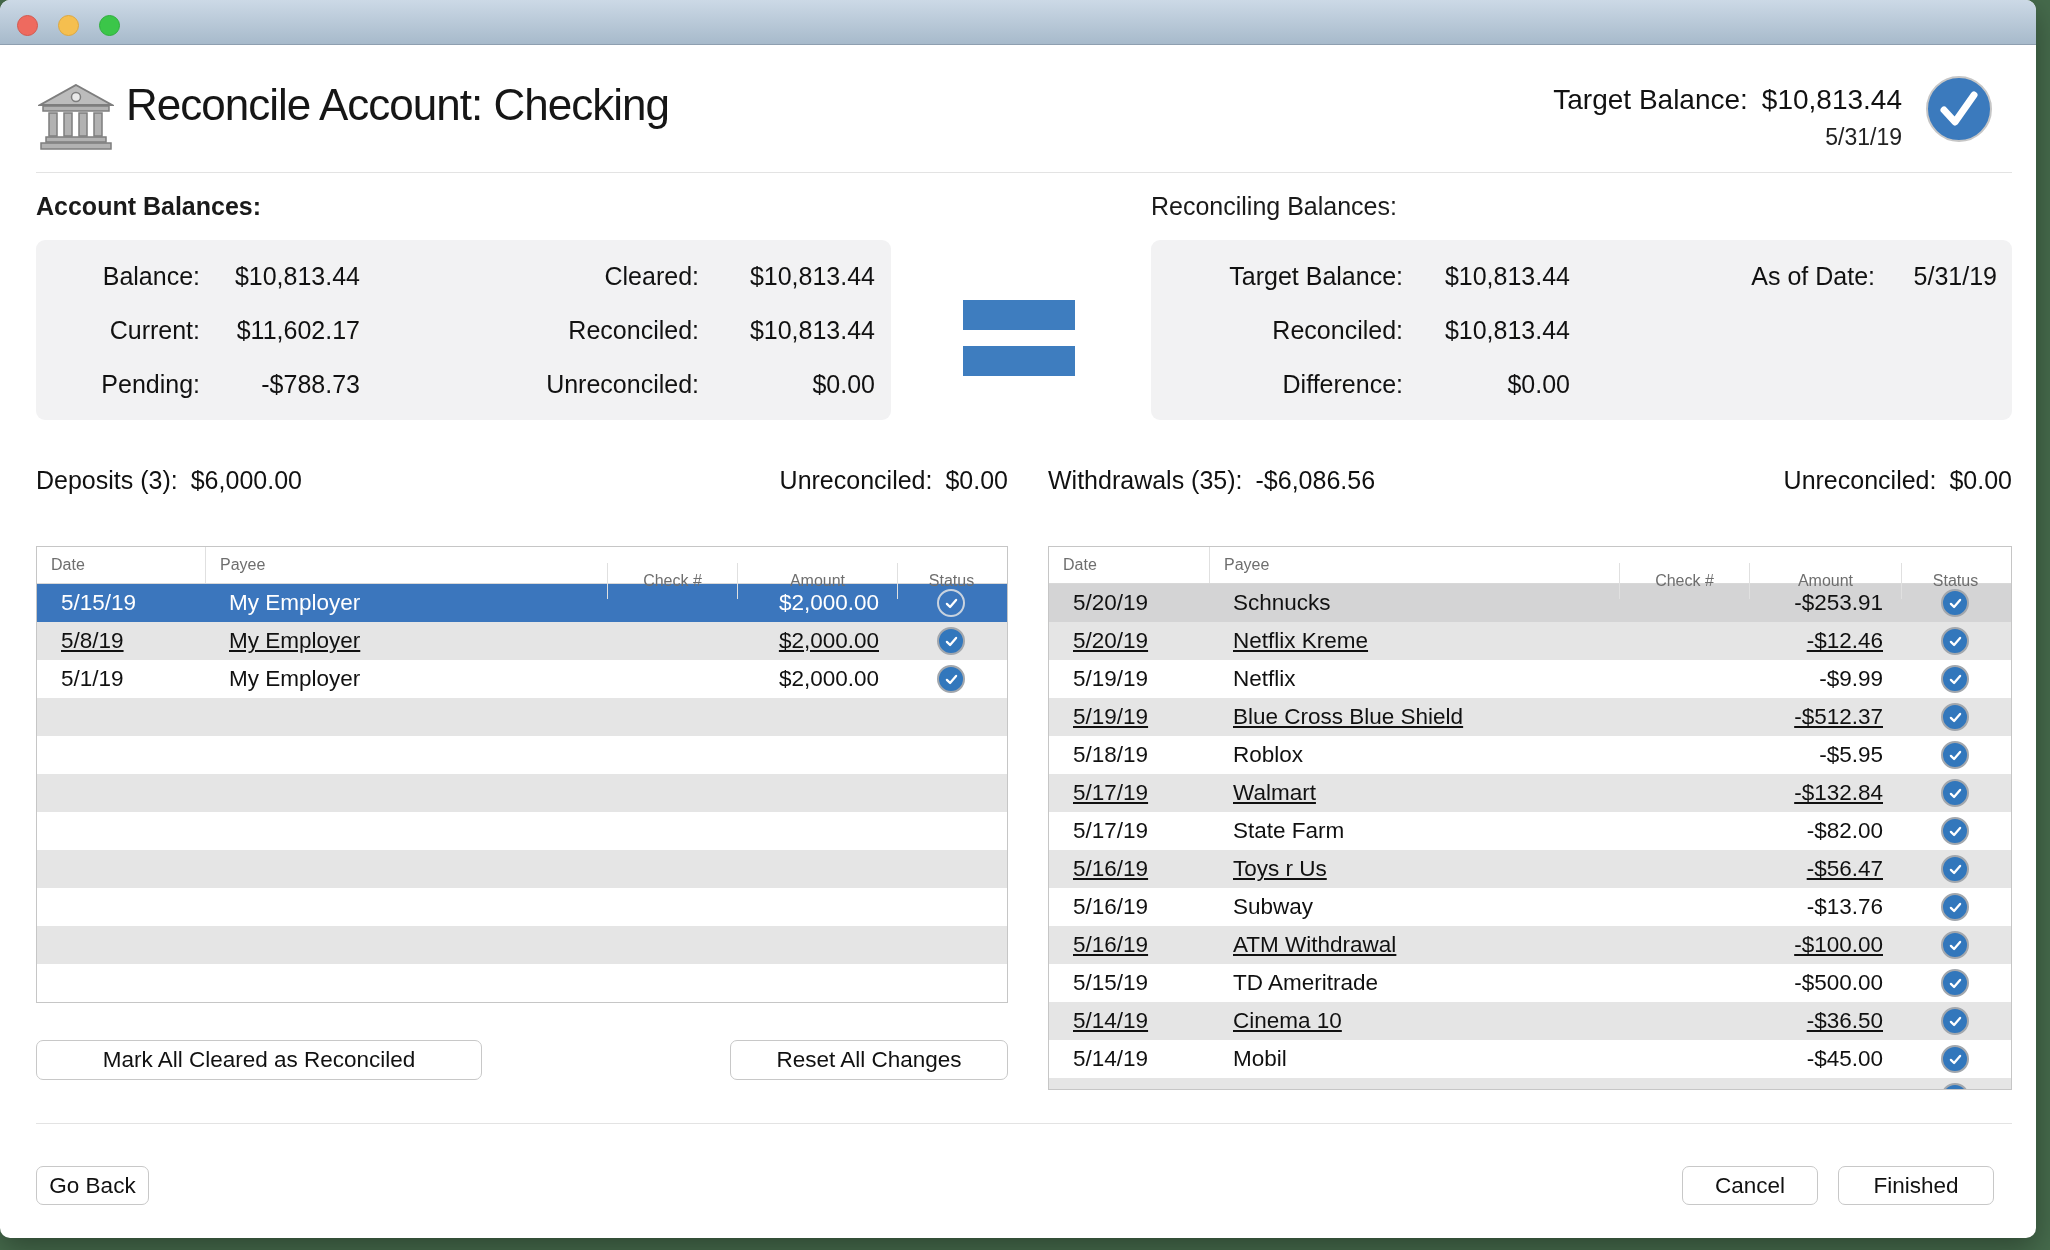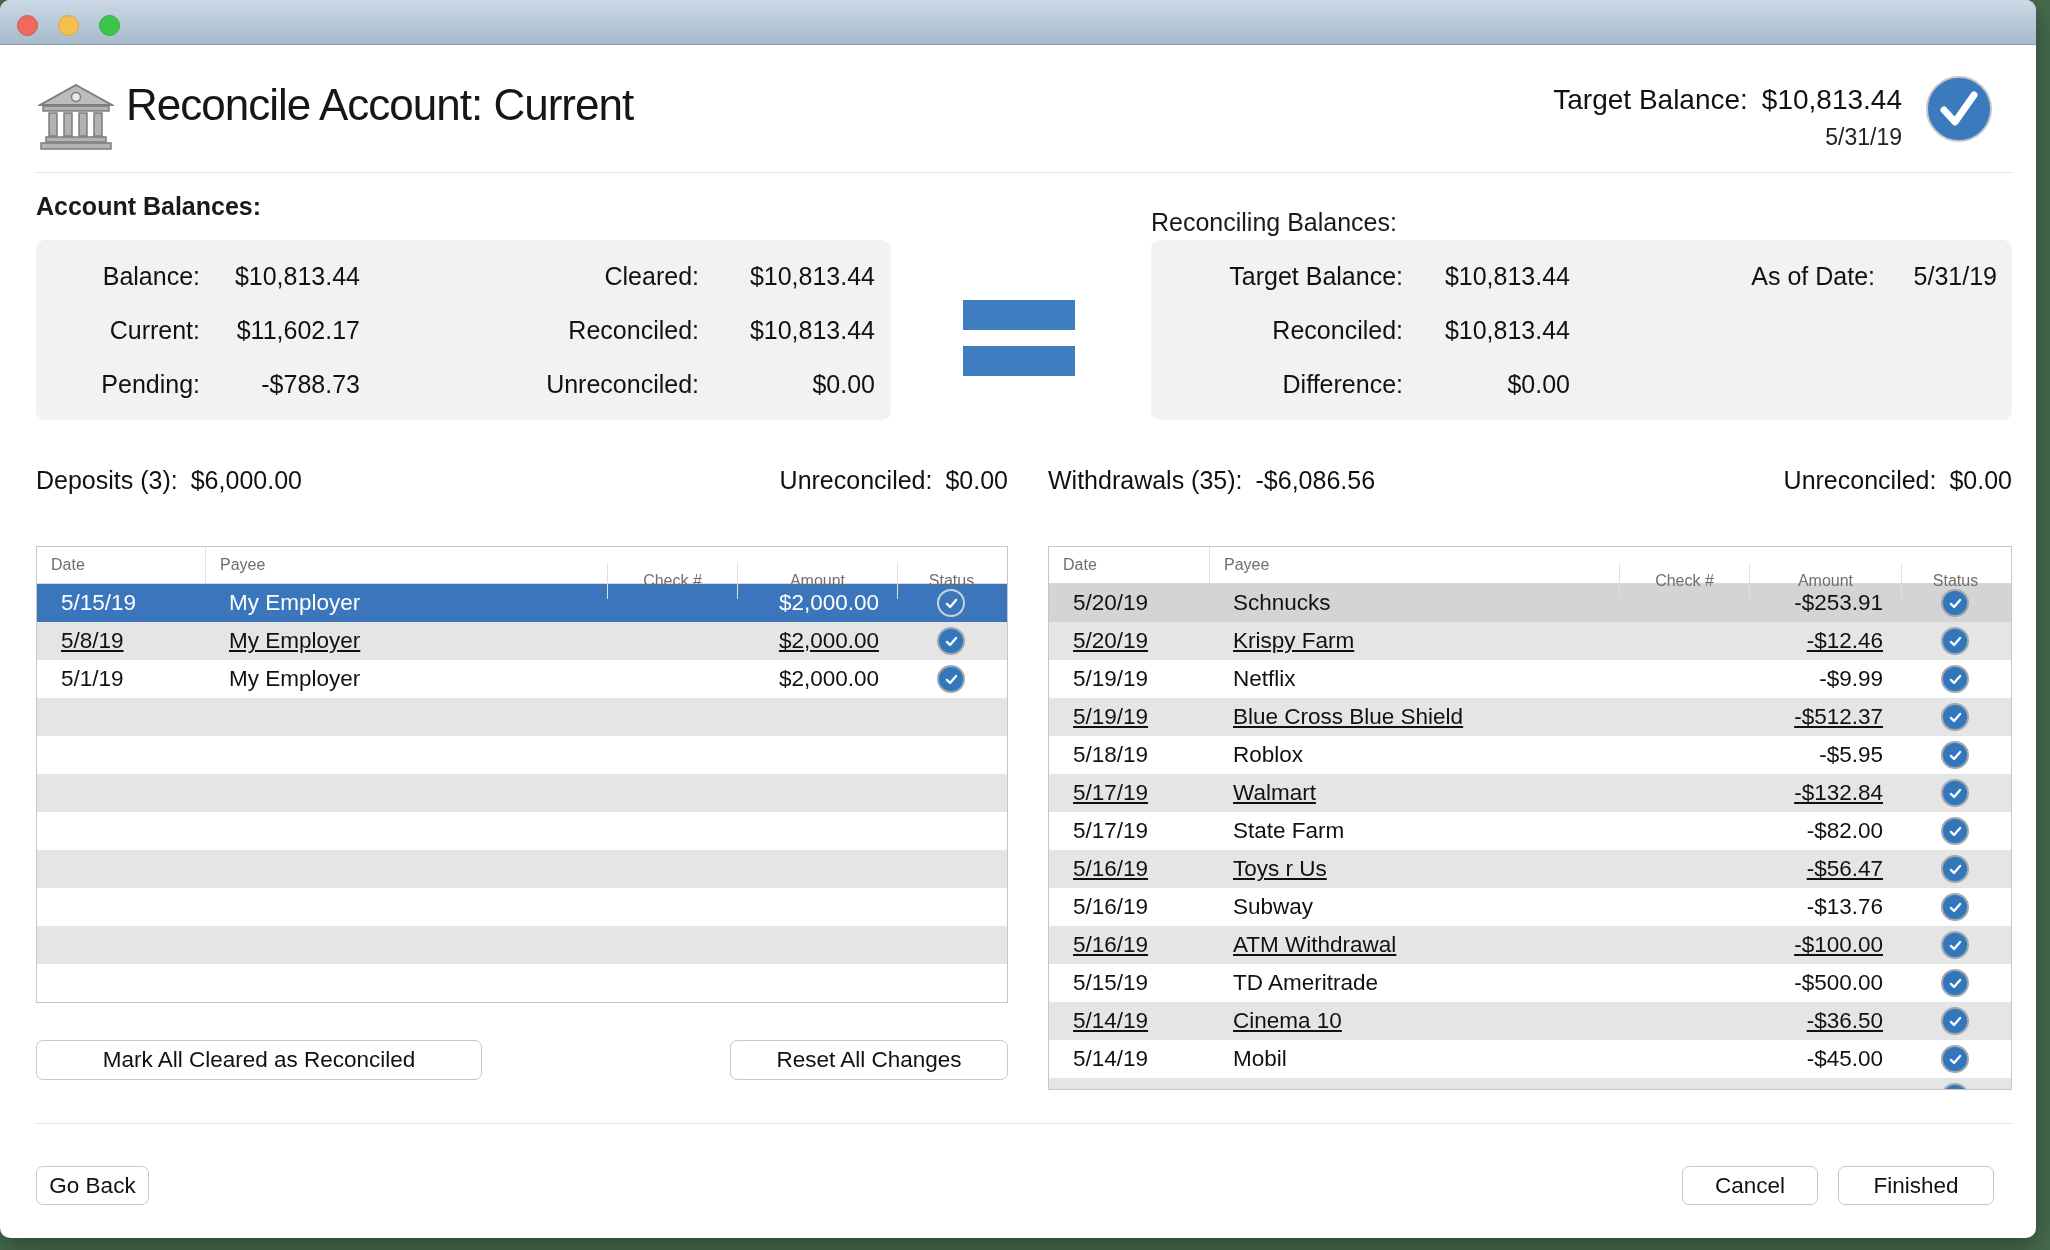--- a/index.html
+++ b/index.html
@@ -37,21 +37,21 @@
   .bigcheck{
     position:absolute;right:44px;top:76px;width:66px;height:66px;border-radius:50%;
     background:#3b7abd;border:2px solid #c6c6c6;box-sizing:border-box;
     display:flex;align-items:center;justify-content:center;
   }
   .hdivider{position:absolute;left:36px;width:1976px;height:1px;background:#e3e3e3;}
   .d1{top:172px;} .d2{top:1123px;}
   
   .sec-label{position:absolute;font-size:25px;color:#1a1a1a;white-space:nowrap;}
   .lab-acct{left:36px;top:192px;font-weight:bold;}
-  .lab-rec{left:1151px;top:208px;}
+  .lab-rec{left:1151px;top:192px;}
   .balbox{
     position:absolute;top:240px;height:180px;background:#f2f2f3;border-radius:9px;
     box-sizing:border-box;display:grid;align-content:center;row-gap:25px;
     font-size:25px;color:#111;
   }
   .box-left{left:36px;width:855px;grid-template-columns:146px 160px 1fr 176px;padding:0 16px 0 18px;}
   .box-right{left:1151px;width:861px;grid-template-columns:238px 167px 1fr 122px;padding:0 15px 0 14px;}
   .balbox .lbl,.balbox .lbl2{text-align:right;white-space:nowrap;}
   .balbox .val{text-align:right;white-space:nowrap;}
   .balbox .val2{text-align:right;white-space:nowrap;}
@@ -119,21 +119,21 @@
       <circle cx="38" cy="13" r="4.5" fill="#e9e9e9" stroke="#7e7e7e" stroke-width="1.5"></circle>
       <rect x="5" y="22" width="66" height="5" fill="#b2b2b2" stroke="#7e7e7e" stroke-width="1.5"></rect>
       <rect x="11" y="29" width="8" height="23" fill="#b2b2b2" stroke="#7e7e7e" stroke-width="1.5"></rect>
       <rect x="26" y="29" width="8" height="23" fill="#b2b2b2" stroke="#7e7e7e" stroke-width="1.5"></rect>
       <rect x="41" y="29" width="8" height="23" fill="#b2b2b2" stroke="#7e7e7e" stroke-width="1.5"></rect>
       <rect x="56" y="29" width="8" height="23" fill="#b2b2b2" stroke="#7e7e7e" stroke-width="1.5"></rect>
       <rect x="8" y="53" width="60" height="5" fill="#b2b2b2" stroke="#7e7e7e" stroke-width="1.5"></rect>
       <rect x="3" y="59" width="70" height="6" fill="#b2b2b2" stroke="#7e7e7e" stroke-width="1.5"></rect>
     </svg>
   </span>
-  <h1 class="page-title">Reconcile Account: Current</h1>
+  <h1 class="page-title">Reconcile Account: Checking</h1>
 
   <div class="target">
     <div class="t1">
       <span>Target Balance:</span><span class="val">$10,813.44</span>
     </div>
     <div class="t2">5/31/19</div>
   </div>
   <div class="bigcheck">
     <svg viewBox="0 0 62 62" width="62" height="62">
       <path d="M16 32 L27 44 L46 17" fill="none" stroke="#ffffff" stroke-width="7" stroke-linecap="round" stroke-linejoin="round"></path>
@@ -312,21 +312,21 @@
           <div class="cell c-status">
             <span class="chk">
               <svg viewBox="0 0 24 24" width="17" height="17">
                 <path d="M5.5 12.5 L10 17 L18.5 7" fill="none" stroke="#fff" stroke-width="3.2" stroke-linecap="round" stroke-linejoin="round"></path>
               </svg>
             </span>
           </div>
         </div>
         <div class="row alt">
           <div class="cell c-date">5/20/19</div>
-          <div class="cell c-payee">Krispy Farm</div>
+          <div class="cell c-payee">Netflix Kreme</div>
           <div class="cell c-check"></div>
           <div class="cell c-amount">-$12.46</div>
           <div class="cell c-status">
             <span class="chk">
               <svg viewBox="0 0 24 24" width="17" height="17">
                 <path d="M5.5 12.5 L10 17 L18.5 7" fill="none" stroke="#fff" stroke-width="3.2" stroke-linecap="round" stroke-linejoin="round"></path>
               </svg>
             </span>
           </div>
         </div>

